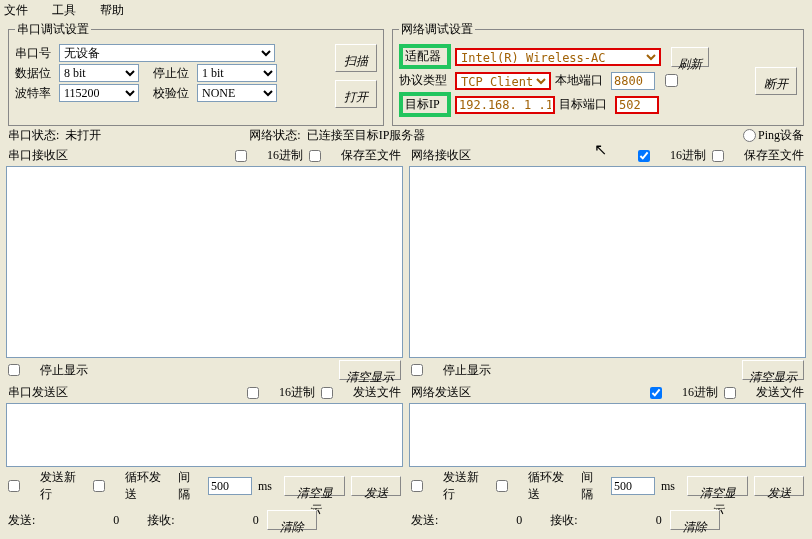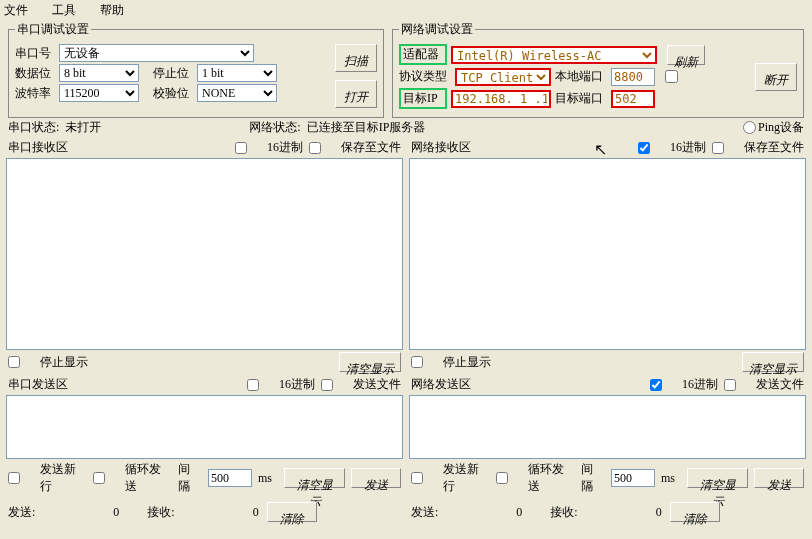--- a/index.html
+++ b/index.html
@@ -49,21 +49,21 @@
     border: 1px solid #888;
     border-top-color: #fff;
     border-left-color: #fff;
     height: 20px;
     padding: 8px 6px;
     cursor: default;
     font-style: italic;
   }
   .btn-tall { height: 28px; width: 42px; }
   .red-box { border: 2px solid #d00 !important; }
-  .red-wrap { border: 2px solid #22c55e; padding: 0 2px; display: inline-flex; align-items: center; }
+  .red-wrap { border: 4px solid #22c55e; padding: 0 2px; display: inline-flex; align-items: center; }
   .status-row {
     display: flex;
     align-items: center;
     padding: 1px 8px;
     gap: 6px;
     font-size: 12px;
   }
   .status-row .seg { white-space: nowrap; }
   .panes {
     display: flex;
@@ -136,21 +136,21 @@
 </div>
 
 <div class="top-row">
 
   <fieldset class="serial-box">
     <legend>串口调试设置</legend>
     <div style="display:flex; gap:6px; align-items:flex-start;">
       <div style="flex:1;">
         <div class="row">
           <label class="fld" style="width:40px;">串口号</label>
-          <select style="width:195px;"><option>无设备</option></select>
+          <select style="width:216px;"><option>无设备</option></select>
         </div>
         <div class="row">
           <label class="fld" style="width:40px;">数据位</label>
           <select style="width:80px;"><option>8 bit</option></select>
           <label class="fld" style="width:40px; margin-left:10px;">停止位</label>
           <select style="width:80px;"><option>1 bit</option></select>
         </div>
         <div class="row">
           <label class="fld" style="width:40px;">波特率</label>
           <select style="width:80px;"><option>115200</option></select>

